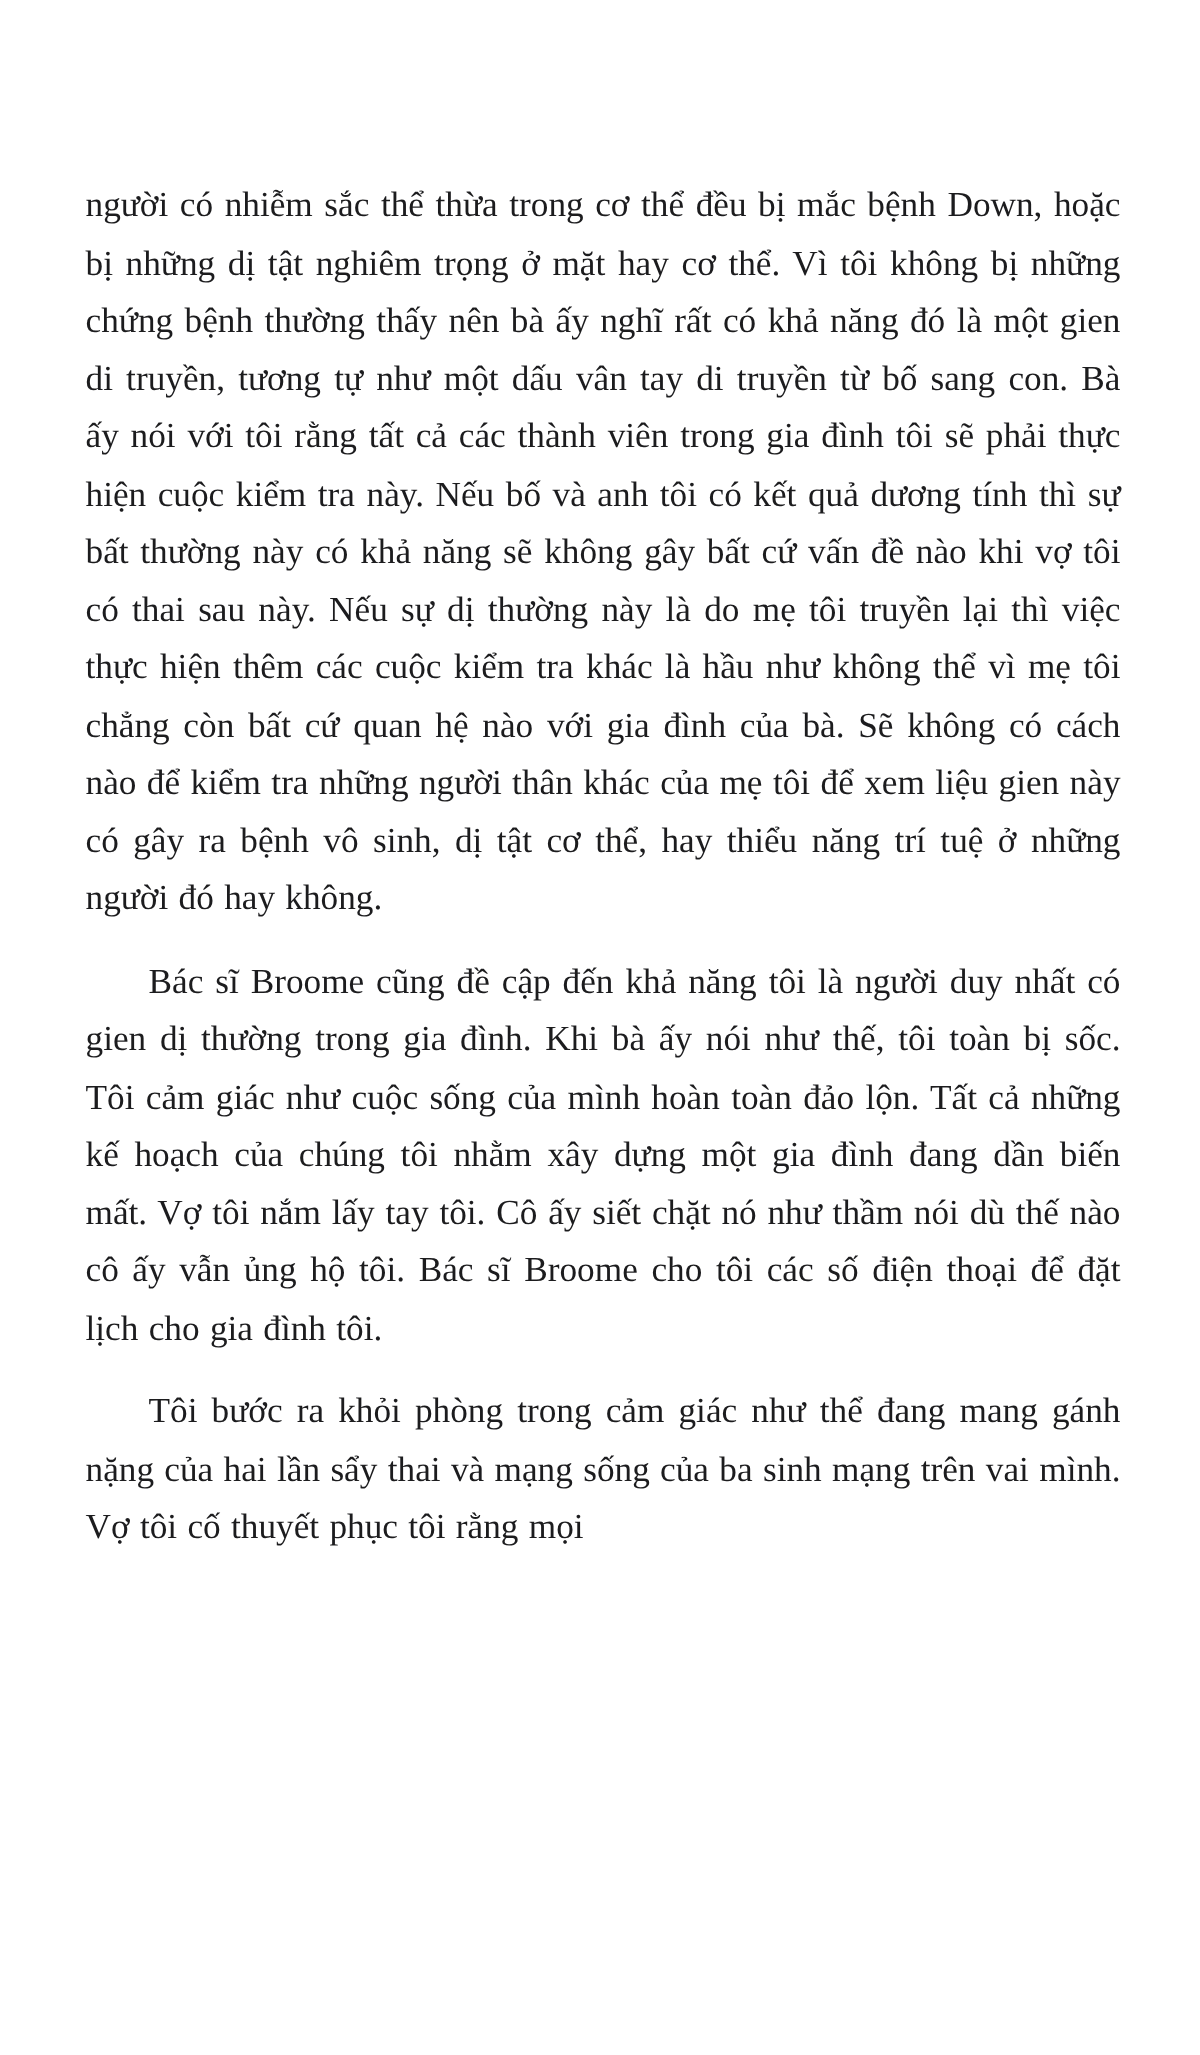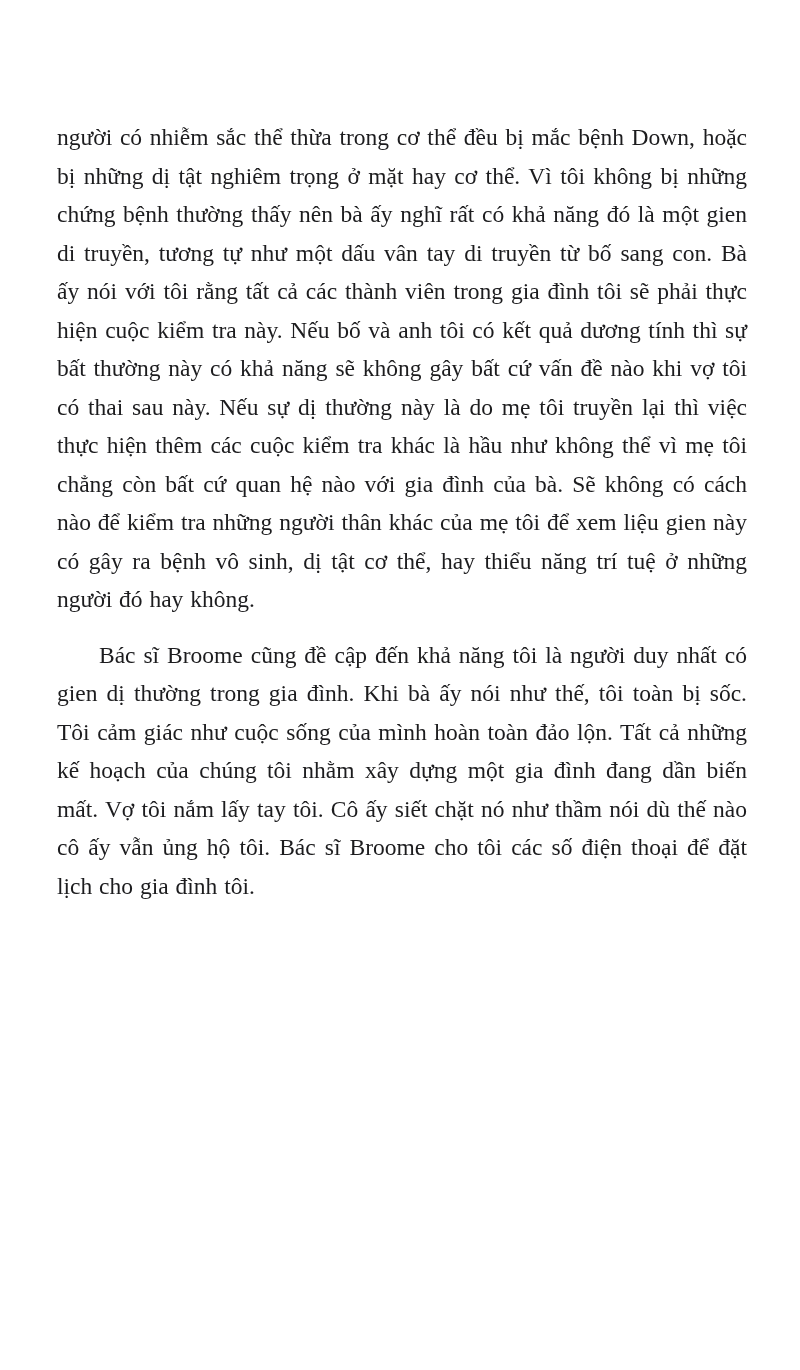--- a/index.html
+++ b/index.html
@@ -57,19 +57,20 @@
     font-size: 22px;
   }
 </style>
 </head>
 <body>
 
 <div class="book-page">
   <div class="text-block">
     <p class="para no-indent">người có nhiễm sắc thể thừa trong cơ thể đều bị mắc bệnh Down, hoặc bị những dị tật nghiêm trọng ở mặt hay cơ thể. Vì tôi không bị những chứng bệnh thường thấy nên bà ấy nghĩ rất có khả năng đó là một gien di truyền, tương tự như một dấu vân tay di truyền từ bố sang con. Bà ấy nói với tôi rằng tất cả các thành viên trong gia đình tôi sẽ phải thực hiện cuộc kiểm tra này. Nếu bố và anh tôi có kết quả dương tính thì sự bất thường này có khả năng sẽ không gây bất cứ vấn đề nào khi vợ tôi có thai sau này. Nếu sự dị thường này là do mẹ tôi truyền lại thì việc thực hiện thêm các cuộc kiểm tra khác là hầu như không thể vì mẹ tôi chẳng còn bất cứ quan hệ nào với gia đình của bà. Sẽ không có cách nào để kiểm tra những người thân khác của mẹ tôi để xem liệu gien này có gây ra bệnh vô sinh, dị tật cơ thể, hay thiểu năng trí tuệ ở những người đó hay không.</p>
     <p class="para">Bác sĩ Broome cũng đề cập đến khả năng tôi là người duy nhất có gien dị thường trong gia đình. Khi bà ấy nói như thế, tôi toàn bị sốc. Tôi cảm giác như cuộc sống của mình hoàn toàn đảo lộn. Tất cả những kế hoạch của chúng tôi nhằm xây dựng một gia đình đang dần biến mất. Vợ tôi nắm lấy tay tôi. Cô ấy siết chặt nó như thầm nói dù thế nào cô ấy vẫn ủng hộ tôi. Bác sĩ Broome cho tôi các số điện thoại để đặt lịch cho gia đình tôi.</p>
+    <p class="para">Tôi bước ra khỏi phòng trong cảm giác như thể đang mang gánh nặng của hai lần sẩy thai và mạng sống của ba sinh mạng trên vai mình. Vợ tôi cố thuyết phục tôi rằng mọi</p>
   </div>
 
   <div class="footer">
     <span class="page-num">28</span>
     <span class="sep">|</span>
   </div>
 </div>
 
 </body></html>

